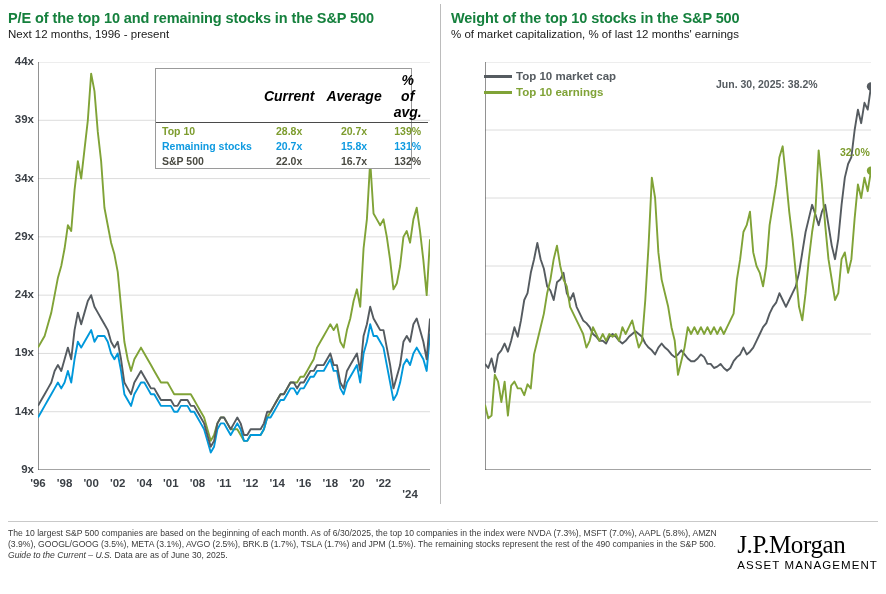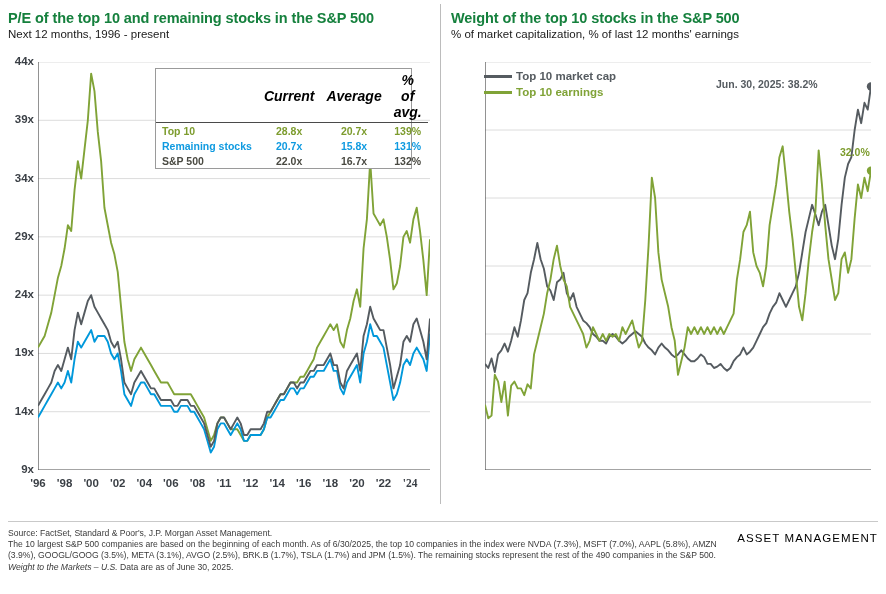--- a/index.html
+++ b/index.html
@@ -129,30 +129,30 @@
         <div class="ylab" style="left: -4px; width: 38px; top: 288.143px;">24x</div>
         <div class="ylab" style="left: -4px; width: 38px; top: 229.857px;">29x</div>
         <div class="ylab" style="left: -4px; width: 38px; top: 171.571px;">34x</div>
         <div class="ylab" style="left: -4px; width: 38px; top: 113.286px;">39x</div>
         <div class="ylab" style="left: -4px; width: 38px; top: 55px;">44x</div>
         <div class="xlab" style="left: 23px; width: 30px; top: 477px;">'96</div>
         <div class="xlab" style="left: 49.5763px; width: 30px; top: 477px;">'98</div>
         <div class="xlab" style="left: 76.1525px; width: 30px; top: 477px;">'00</div>
         <div class="xlab" style="left: 102.729px; width: 30px; top: 477px;">'02</div>
         <div class="xlab" style="left: 129.305px; width: 30px; top: 477px;">'04</div>
-        <div class="xlab" style="left: 155.881px; width: 30px; top: 477px;">'06</div>
+        <div class="xlab" style="left: 155.881px; width: 30px; top: 477px;">'01</div>
         <div class="xlab" style="left: 182.458px; width: 30px; top: 477px;">'08</div>
         <div class="xlab" style="left: 209.034px; width: 30px; top: 477px;">'11</div>
         <div class="xlab" style="left: 235.61px; width: 30px; top: 477px;">'12</div>
         <div class="xlab" style="left: 262.186px; width: 30px; top: 477px;">'14</div>
         <div class="xlab" style="left: 288.763px; width: 30px; top: 477px;">'16</div>
         <div class="xlab" style="left: 315.339px; width: 30px; top: 477px;">'18</div>
         <div class="xlab" style="left: 341.915px; width: 30px; top: 477px;">'20</div>
         <div class="xlab" style="left: 368.492px; width: 30px; top: 477px;">'22</div>
-        <div class="xlab" style="left: 395.068px; width: 30px; top: 477px; font-family: Liberation Serif, serif;">'24</div>
+        <div class="xlab" style="left: 395.068px; width: 30px; top: 488px;">'24</div>
       </div>
 
     <div class="stat-table">
       <table>
         <thead>
           <tr>
             <th class="lbl"></th>
             <th>Current</th>
             <th>Average</th>
             <th>% of avg.</th>
@@ -229,22 +229,22 @@
       <span class="legend-swatch" id="sw1" style="background: rgb(128, 163, 55);"></span>
       <span class="legend-text" id="lt1" style="color: rgb(128, 163, 55);">Top 10 earnings</span>
     </div>
   </div>
 
   <div class="anno" id="anno0" style="left:716px;top:78px;color:#555b60;">Jun. 30, 2025: 38.2%</div>
   <div class="anno" id="anno1" style="left:840px;top:146px;color:#7d9c2e;">32.0%</div>
 
   <div class="rule"></div>
   <div class="footer">
-    <div class="foot-line">Source: FactSet, Standard &amp; Poor's, J.P. Morgan Asset Management.</div>
     <div class="foot-wrap">The 10 largest S&amp;P 500 companies are based on the beginning of each month. As of 6/30/2025, the top 10 companies in the index were NVDA (7.3%), MSFT (7.0%), AAPL (5.8%), AMZN (3.9%), GOOGL/GOOG (3.5%), META (3.1%), AVGO (2.5%), BRK.B (1.7%), TSLA (1.7%) and JPM (1.5%). The remaining stocks represent the rest of the 490 companies in the S&amp;P 500.</div>
-    <div class="foot-wrap"><span class="foot-ital">Weight to the Markets – U.S.</span><span> Data are as of June 30, 2025.</span></div>
+    <div class="foot-wrap"><span class="foot-ital">Guide to the Current – U.S.</span><span> Data are as of June 30, 2025.</span></div>
   </div>
 
   <div class="logo">
+    <div class="logo-main">J.P.Morgan</div>
     <div class="logo-sub">ASSET MANAGEMENT</div>
   </div>
 
 </div>
 
 </body></html>

